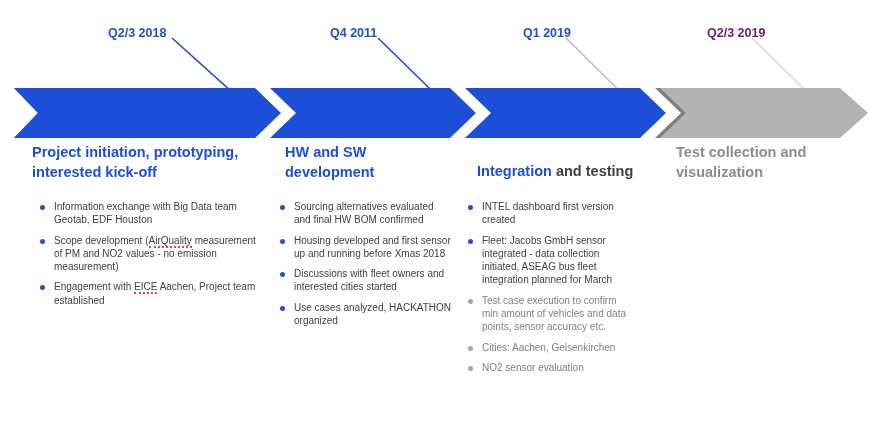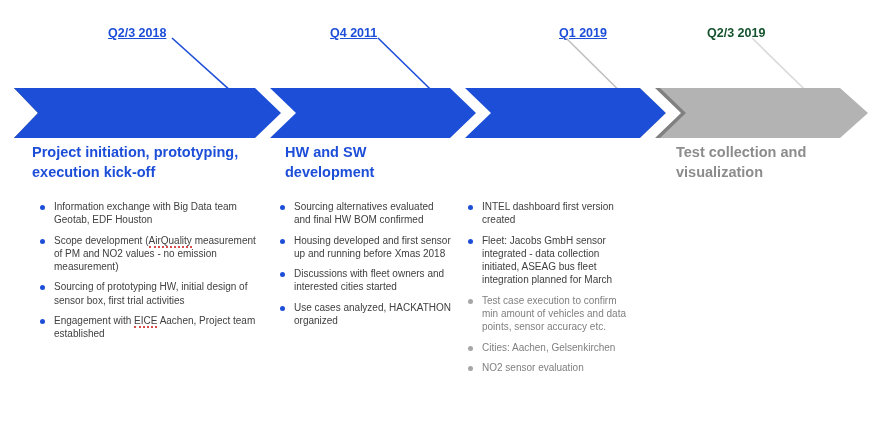--- a/index.html
+++ b/index.html
@@ -20,22 +20,22 @@
     top: 0;
     width: 870px;
     height: 443px;
   }
   .date-label {
     position: absolute;
     font-size: 12.5px;
     font-weight: bold;
     white-space: nowrap;
   }
-  .date-blue { color: #1d4ed8; text-decoration: underline; }
-  .date-grey { color: #14532d; }
+  .date-blue { color: #1d4ed8; }
+  .date-grey { color: #701a75; }
 
   .phase-title {
     position: absolute;
     font-size: 14.5px;
     font-weight: bold;
     line-height: 1.35;
   }
   .title-blue { color: #1d4ed8; }
   .title-grey { color: #8c8c8c; }
   .title-mixed .soft { color: #404040; font-weight: bold; }
@@ -72,21 +72,21 @@
     padding-bottom: 0px;
   }
 </style>
 </head>
 <body>
 
 <div id="roadmap">
 
   <div class="date-label date-blue" style="left:108px; top:26px;">Q2/3 2018</div>
   <div class="date-label date-blue" style="left:330px; top:26px;">Q4 2011</div>
-  <div class="date-label date-blue" style="left:523px; top:26px;margin-left:36px;">Q1 2019</div>
+  <div class="date-label date-blue" style="left:523px; top:26px;">Q1 2019</div>
   <div class="date-label date-grey" style="left:707px; top:26px;">Q2/3 2019</div>
 
   <svg style="position:absolute; left:0; top:0; width:870px; height:443px;">
     <line x1="172" y1="38" x2="272" y2="128" stroke="#1d4ed8" stroke-width="1.6"></line>
     <line x1="378" y1="38" x2="470" y2="128" stroke="#1d4ed8" stroke-width="1.6"></line>
     <line x1="566" y1="38" x2="651" y2="122" stroke="#bfbfbf" stroke-width="1.6"></line>
     <line x1="752" y1="38" x2="838" y2="122" stroke="#d9d9d9" stroke-width="1.6"></line>
   </svg>
 
   <svg style="position:absolute; left:0; top:88px; width:870px; height:60px;">
@@ -97,40 +97,42 @@
 
     <polygon points="14,0 640,0 666,25 640,50 14,50 38,25" fill="#1d4ed8"></polygon>
 
     <polygon points="255,0 281,25 255,50 270,50 296,25 270,0" fill="#ffffff"></polygon>
     <polygon points="450,0 476,25 450,50 465,50 491,25 465,0" fill="#ffffff"></polygon>
     <polygon points="640,0 666,25 640,50 655,50 681,25 655,0" fill="#ffffff"></polygon>
   </svg>
 
   <div class="phase-title title-blue" style="left:32px; top:143px; width:215px;">
     <span>Project initiation, prototyping,</span><br>
-    <span>execution kick-off</span>
+    <span>interested kick-off</span>
   </div>
   <ul class="bullets" style="left:40px; top:200px; width:216px;">
     <li>Information exchange with Big Data team Geotab, EDF Houston</li>
     <li>Scope development (<span class="wavy">AirQuality</span> measurement of PM and NO2 values - no emission measurement)</li>
-    <li>Sourcing of prototyping HW, initial design of sensor box, first trial activities</li>
     <li>Engagement with <span class="wavy">EICE</span> Aachen, Project team established</li>
   </ul>
 
   <div class="phase-title title-blue" style="left:285px; top:143px; width:180px;">
     <span>HW and SW</span><br>
     <span>development</span>
   </div>
   <ul class="bullets" style="left:280px; top:200px; width:172px;">
     <li>Sourcing alternatives evaluated and final HW BOM confirmed</li>
     <li>Housing developed and first sensor up and running before Xmas 2018</li>
     <li>Discussions with fleet owners and interested cities started</li>
     <li>Use cases analyzed, HACKATHON organized</li>
   </ul>
 
+  <div class="phase-title title-mixed" style="left:477px; top:162px; width:200px;">
+    <span class="title-blue">Integration</span><span class="soft"> and testing</span>
+  </div>
   <ul class="bullets" style="left:468px; top:200px; width:160px;">
     <li>INTEL dashboard first version created</li>
     <li>Fleet: Jacobs GmbH sensor integrated - data collection initiated, ASEAG bus fleet integration planned for March</li>
     <li class="grey">Test case execution to confirm min amount of vehicles and data points, sensor accuracy etc.</li>
     <li class="grey">Cities: Aachen, Gelsenkirchen</li>
     <li class="grey">NO2 sensor evaluation</li>
   </ul>
 
   <div class="phase-title title-grey" style="left:676px; top:143px; width:190px;">
     <span>Test collection and</span><br>

